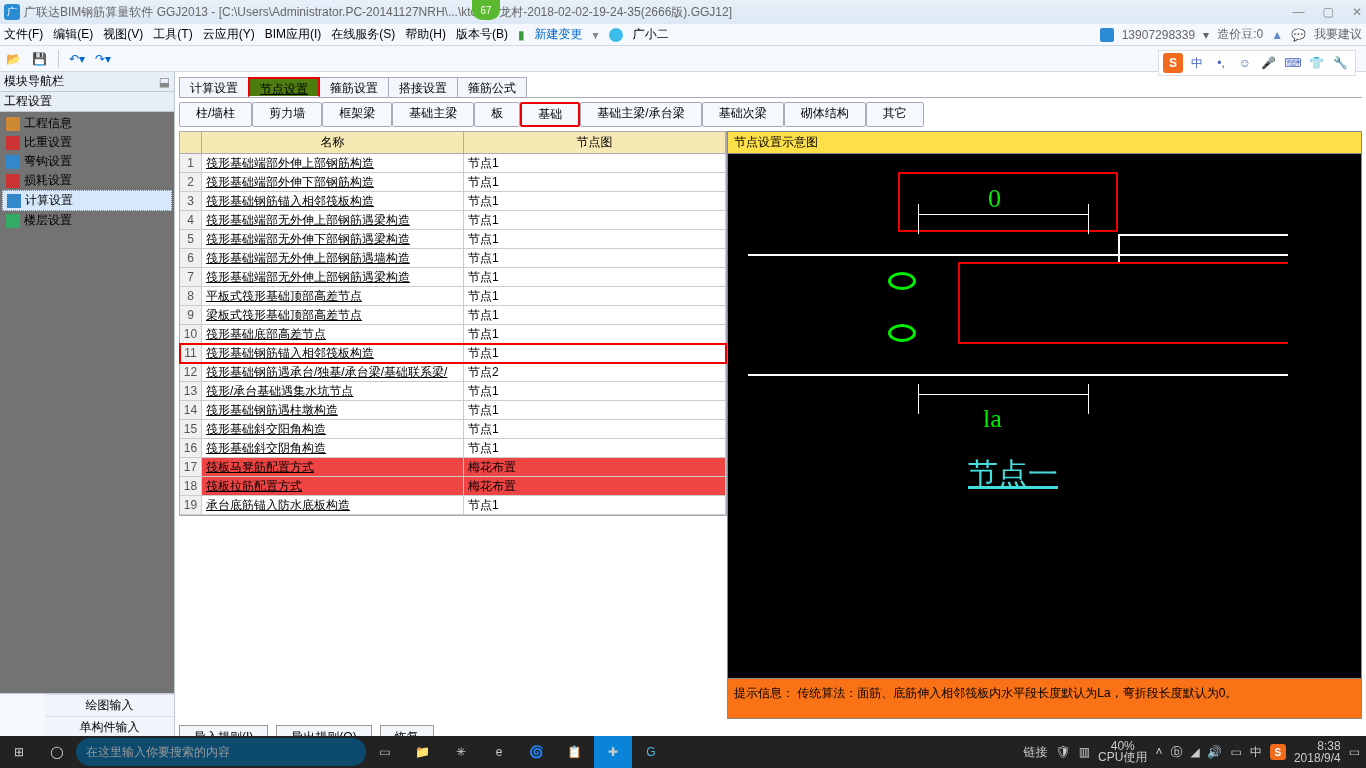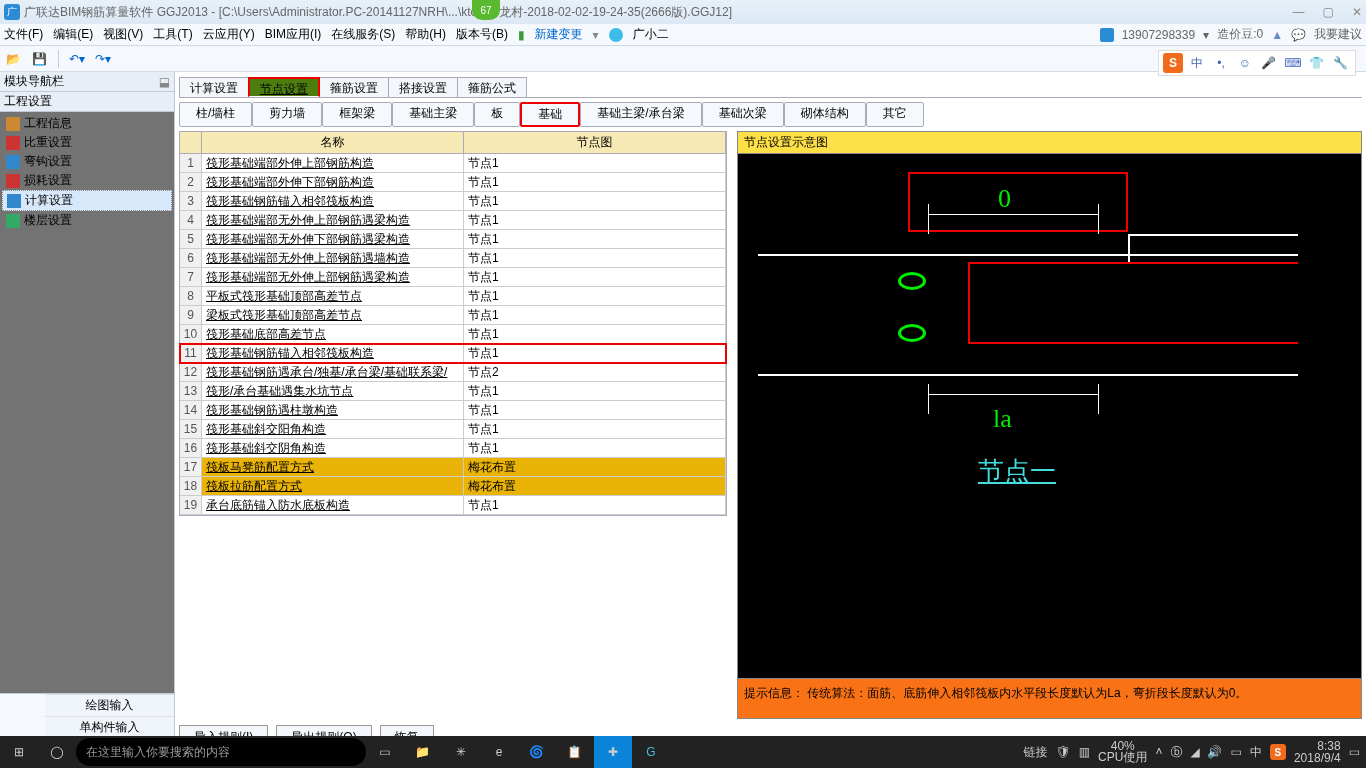--- a/index.html
+++ b/index.html
@@ -29,50 +29,50 @@
 .ticn { width:14px; height:14px; display:inline-block;}
 .leftbtns { border-top:1px solid #c0cad6;}
 .leftbtn { height:22px; display:flex; align-items:center; justify-content:center; border-top:1px solid #dde; background:#f0f5fb; cursor:default;margin-left:45px;}
 .rightmain { flex:1; display:flex; flex-direction:column; padding:4px;}
 .tabs1 { display:flex; border-bottom:1px solid #aab; align-items:flex-end; height:22px;}
 .tab1 { padding:2px 10px; border:1px solid #aab; border-bottom:none; margin-right:-1px; background:#f3f6fb; cursor:default; height:20px; line-height:16px;}
 .tab1.hl { border:2px solid #e00; border-bottom:1px solid #fff; background:#4d7c0f; position:relative; z-index:2;text-decoration:underline;}
 .tabs2 { display:flex; gap:0; padding:4px 0;}
 .tab2 { padding:2px 16px; border:1px solid #aab; background:#f5f9fd; cursor:default; border-radius:2px;}
 .tab2.hl { border:2px solid #e00;}
-.contentrow { flex:1; display:flex; gap:10px;}
+.contentrow { flex:1; display:flex; }
 .tablewrap { width:548px; display:flex; flex-direction:column;}
 .thead { display:flex; background:#f6e9b4; border:1px solid #aab;}
 .th { text-align:center; padding:2px; border-right:1px solid #aab;}
 .th1 { width:22px;}
 .th2 { flex:0 0 262px;}
 .th3 { flex:1;}
 .tbody { border:1px solid #aab; border-top:none; background:#fff;}
 .tr { display:flex; border-bottom:1px solid #ccc; height:19px; align-items:center;}
 .td { padding:0 4px; border-right:1px solid #ccc; height:100%; display:flex; align-items:center;}
 .td1 { width:22px; background:#f0f0f0; justify-content:center; color:#555;}
 .td2 { flex:0 0 262px;text-decoration:underline;}
 .td3 { flex:1;}
-.tr.yellow .td2,.tr.yellow .td3 { background:#eab308;}
+.tr.yellow .td2,.tr.yellow .td3 { background:#ef4444;}
 .tr.hl { outline:2px solid #e00; outline-offset:-1px; position:relative; z-index:2;}
 .diagram { flex:1; display:flex; flex-direction:column; border:1px solid #888;}
 .diaghdr { background:#fde047; padding:2px 6px; border-bottom:1px solid #888;}
 .diagcanvas { flex:1; background:#000; position:relative;}
 .diaghint { background:#f97316; padding:6px; border-top:1px solid #888; min-height:40px;}
 .bottombtns { display:flex; gap:8px; padding:6px 0;}
 .bbtn { padding:3px 14px; border:1px solid #999; background:#f3f6fb; cursor:default;}
 .taskbar { position:absolute; bottom:0; left:0; right:0; height:32px; background:#222; display:flex; align-items:center; color:#fff;}
 .taskbar .tbicon { width:38px; height:32px; display:flex; align-items:center; justify-content:center; color:#ccc;}
-.searchbox { flex:0 0 290px; height:28px; background:#000000; display:flex; align-items:center; padding:0 10px; color:#999;border-radius:14px;}
+.searchbox { flex:0 0 290px; height:28px; background:#0c4a6e; display:flex; align-items:center; padding:0 10px; color:#999;border-radius:14px;}
 .tray { margin-left:auto; display:flex; align-items:center; gap:8px; padding-right:6px; color:#ccc;}
 .clock { text-align:right; font-size:11px; line-height:12px;}
 
 .redbox1 { position:absolute; border:2px solid #e00; }
 .greentxt { position:absolute; color:#0e0; font-size:26px; font-family:serif;}
-.cyan { position:absolute; color:#4dd; font-size:26px; font-family:SimSun; text-decoration:underline;}
+.cyan { position:absolute; color:#4dd; font-size:30px; font-family:SimSun; text-decoration:underline;}
 .wline { position:absolute; background:#fff;}
 .redline { position:absolute; background:#e00;}
 .ellipse { position:absolute; border:3px solid #0e0; border-radius:50%;}
 </style>
 </head>
 <body>
 
 <div class="badge67">67</div>
 
 <div class="titlebar">

